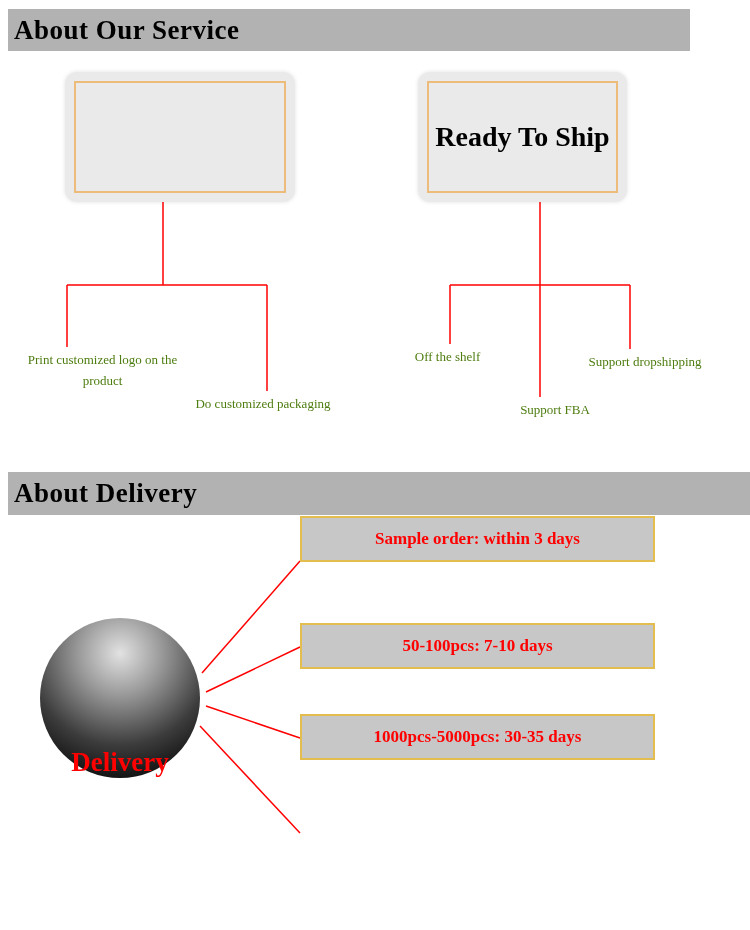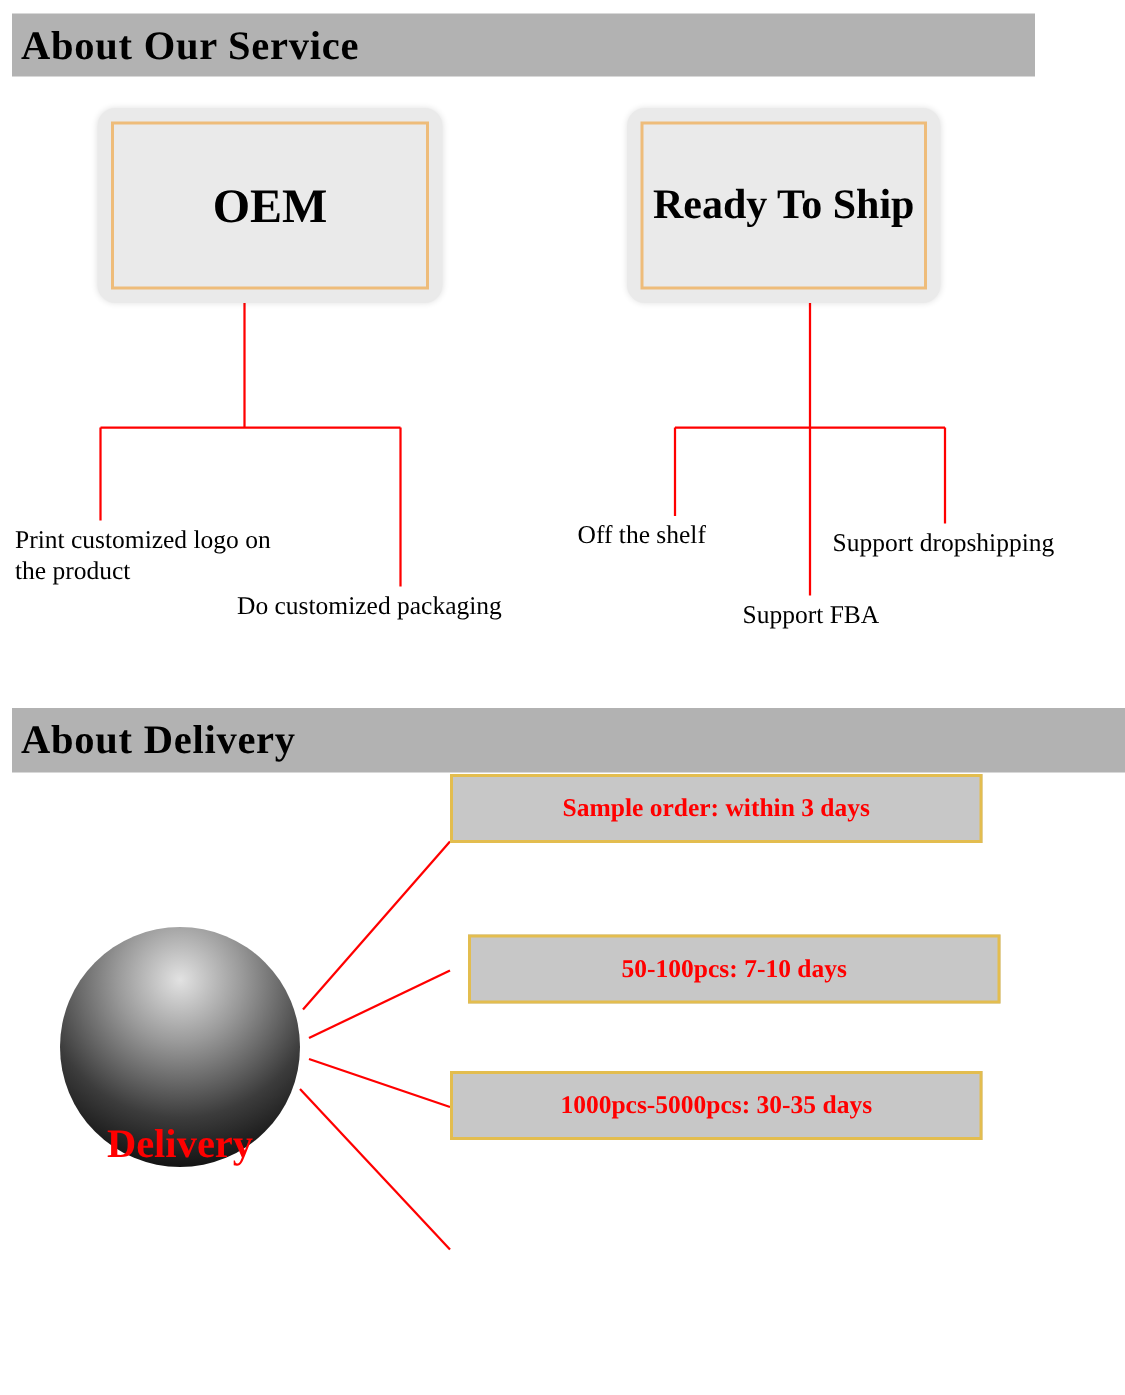--- a/index.html
+++ b/index.html
@@ -42,23 +42,24 @@
     position: absolute;
     inset: 9px;
     border: 2px solid #eebc7a;
     pointer-events: none;
   }
   .oem-box { left: 65px; width: 230px; font-size: 32px; }
   .ship-box { left: 418px; width: 209px; font-size: 28px; }
 
   .branch-label {
     position: absolute;
-    color: #000000;
-    font-size: 17px;
+    color: #4d7c0f;
+    font-size: 13px;
     line-height: 21px;
+    text-align: center;
   }
   .lbl-print-logo { left: 10px;  top: 349px; width: 185px; }
   .lbl-packaging  { left: 158px; top: 393px; width: 210px; }
   .lbl-shelf      { left: 385px; top: 346px; width: 125px; }
   .lbl-fba        { left: 495px; top: 399px; width: 120px; }
   .lbl-dropship   { left: 555px; top: 351px; width: 180px; }
 
   .lines-overlay {
     position: absolute;
     left: 0; top: 0;
@@ -90,21 +91,21 @@
     border: 2px solid #e3bd4f;
     display: flex;
     align-items: center;
     justify-content: center;
     color: #ff0000;
     font-weight: bold;
     font-size: 17px;
     text-align: center;
   }
   .opt-1 { top: 516px; }
-  .opt-2 { top: 623px; margin-left: 12px; }
+  .opt-2 { top: 623px; }
   .opt-3 { top: 714px; }
   .opt-4 { top: 809px; }
 </style>
 </head>
 <body>
 
 <div class="canvas">
 
   <svg class="lines-overlay" viewBox="0 0 750 930" xmlns="http://www.w3.org/2000/svg">
 
@@ -121,21 +122,20 @@
     <line x1="202" y1="673" x2="300" y2="561" stroke="#ff0000" stroke-width="1.5"></line>
     <line x1="206" y1="692" x2="300" y2="647" stroke="#ff0000" stroke-width="1.5"></line>
     <line x1="206" y1="706" x2="300" y2="738" stroke="#ff0000" stroke-width="1.5"></line>
     <line x1="200" y1="726" x2="300" y2="833" stroke="#ff0000" stroke-width="1.5"></line>
   </svg>
 
   <div class="section-header header-service">About Our Service</div>
 
   <div class="top-box oem-box">
     <span class="inner-frame"></span>
-    <span>OEM</span>
   </div>
 
   <div class="top-box ship-box">
     <span class="inner-frame"></span>
     <span>Ready To Ship</span>
   </div>
 
   <div class="branch-label lbl-print-logo">Print customized logo on the product</div>
   <div class="branch-label lbl-packaging">Do customized packaging</div>
 

